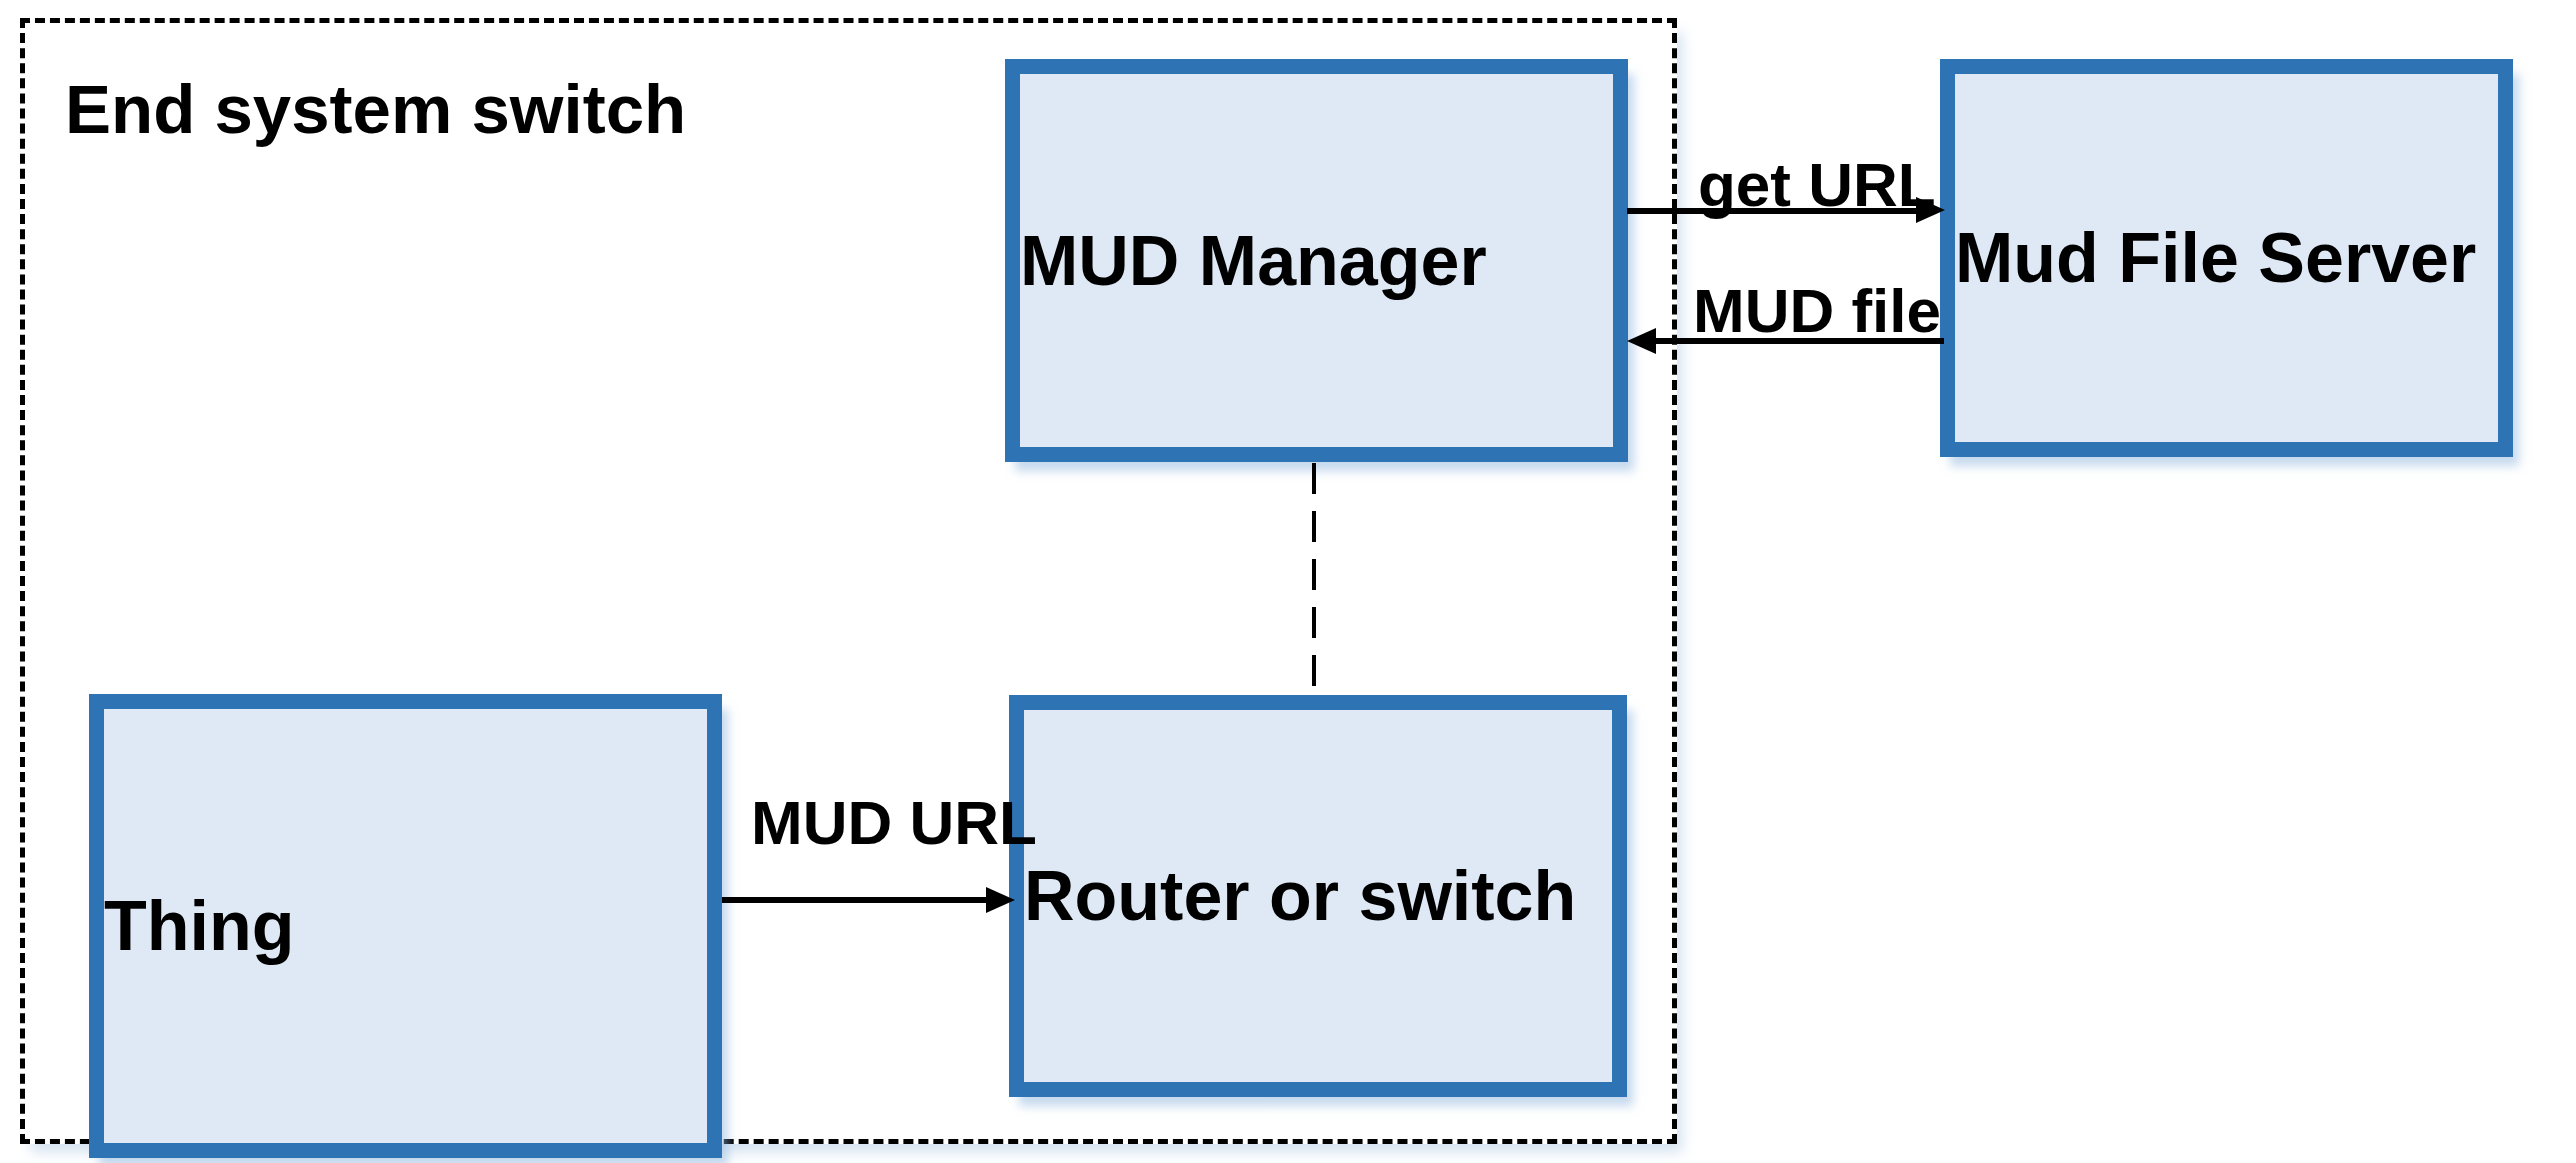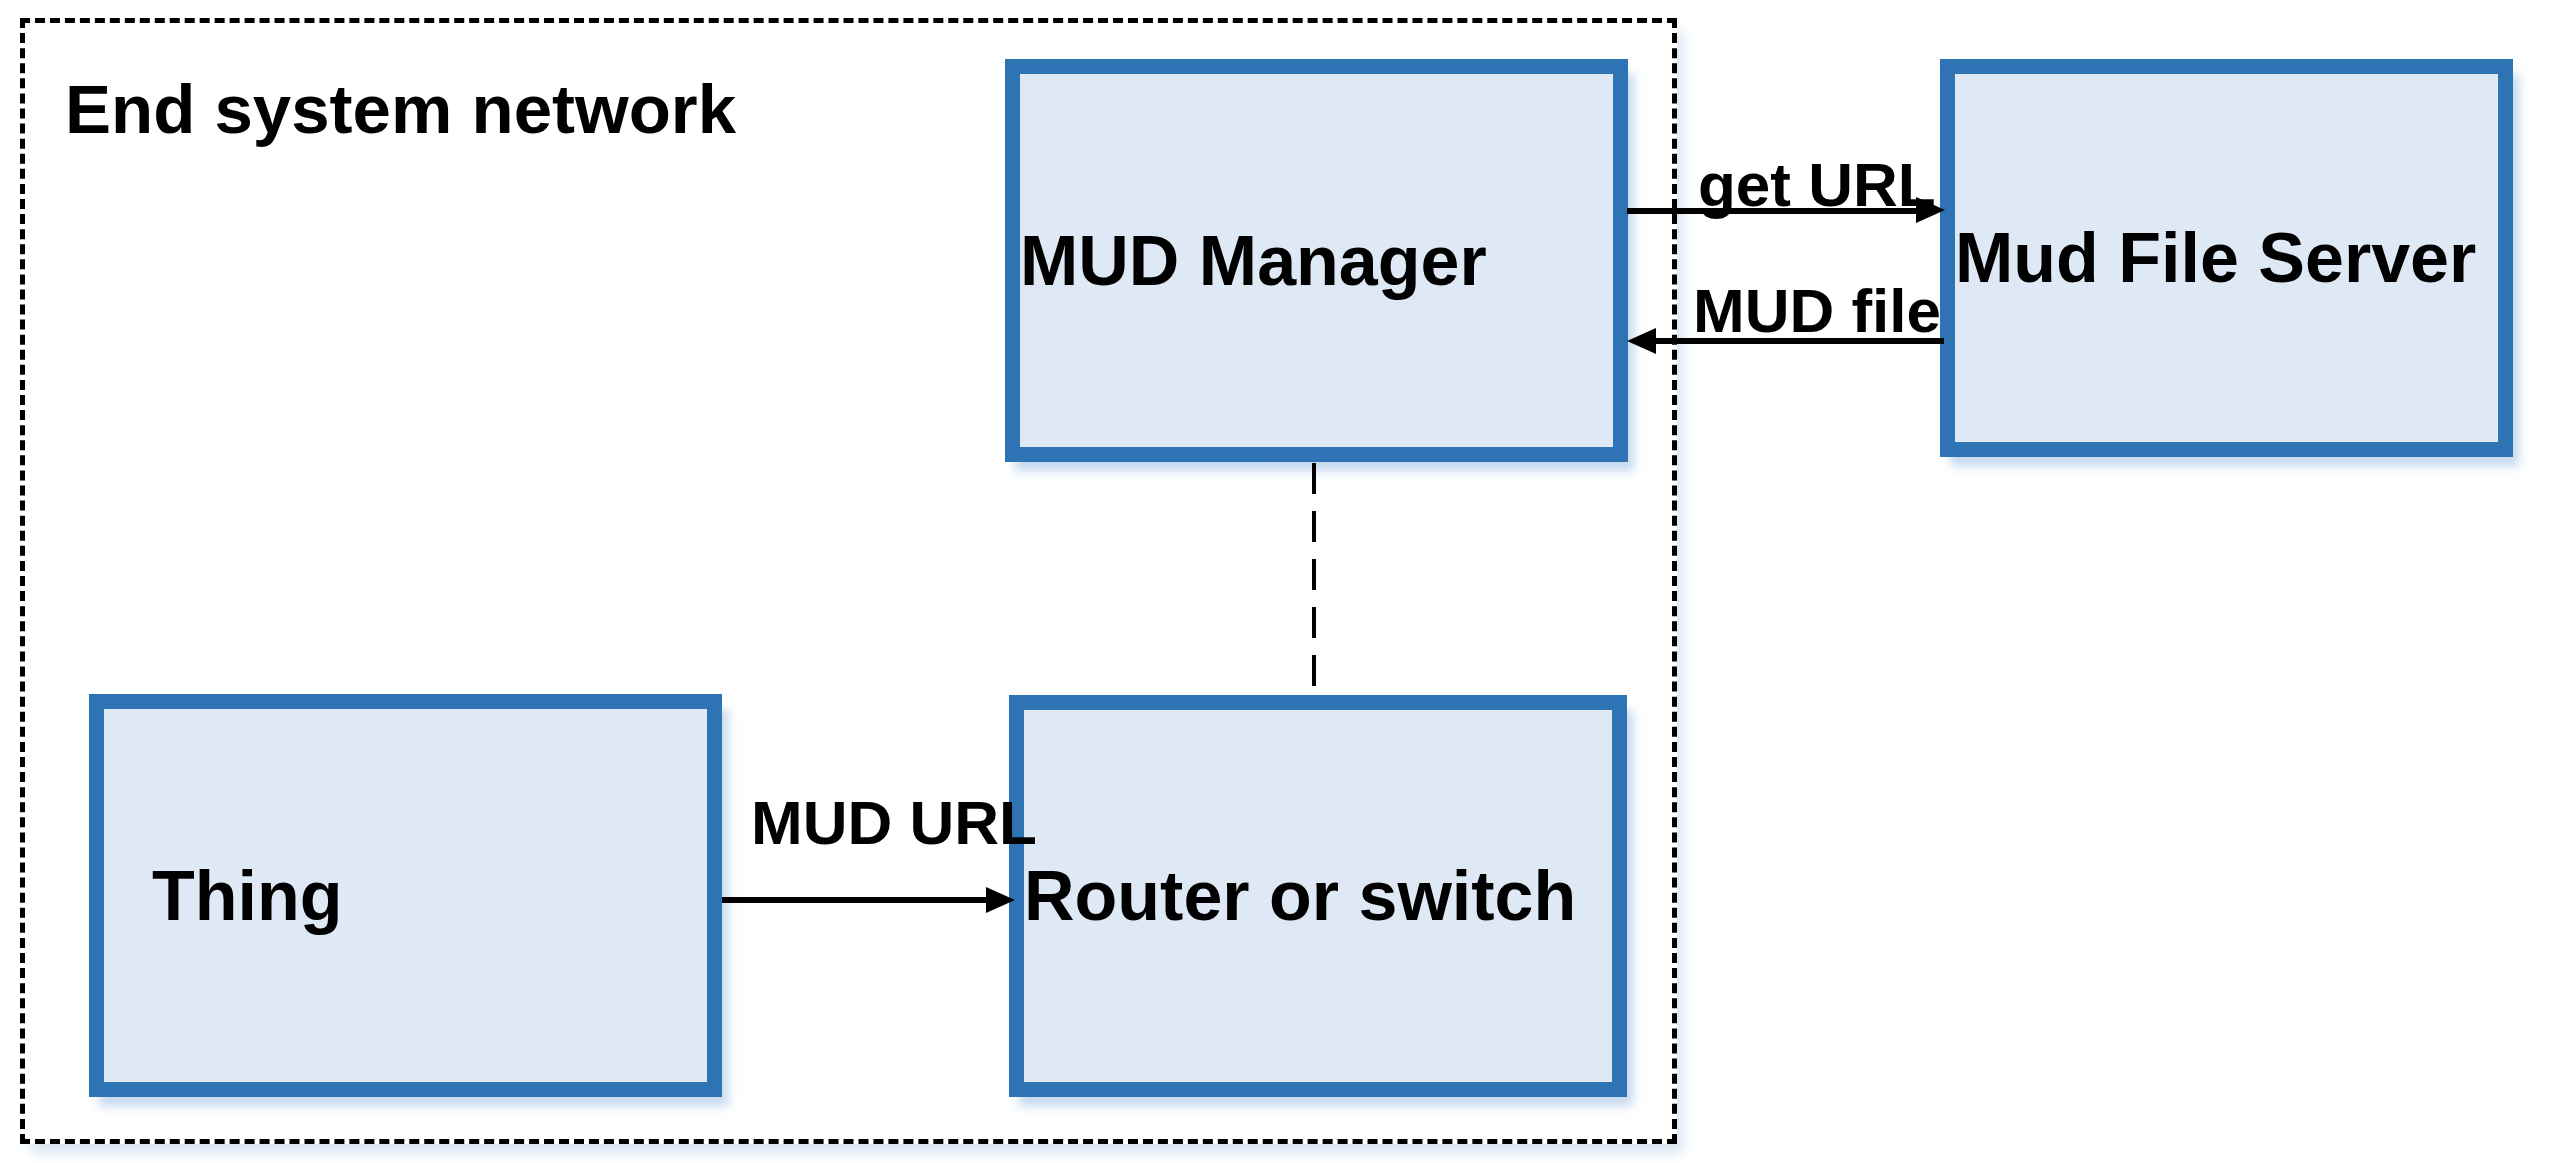--- a/index.html
+++ b/index.html
@@ -39,21 +39,21 @@
     background:var(--node-fill);
     display:flex;align-items:center;justify-content:flex-start;
     box-shadow:7.8px 12.5px 9.4px -2.3px var(--shadow);
   }
   .node-label{
     font-size:70px;font-weight:bold;line-height:1;
     white-space:nowrap;
   }
   .node-mud-manager{left:1005px;top:59px;width:623px;height:403px;}
   .node-mud-file-server{left:1940px;top:59px;width:573px;height:398px;}
-  .node-thing{left:89px;top:694px;width:633px;height:403px;padding-left:48px;}
+  .node-thing{left:89px;top:694px;width:633px;height:464px;}
   .node-router{left:1009px;top:695px;width:618px;height:402px;}
   
   .edge{display:contents;}
   .shaft{position:absolute;height:6.2px;background:var(--line);}
   .head{position:absolute;width:0;height:0;border-style:solid;}
   .head-right{border-width:13.3px 0 13.3px 29px;border-color:transparent transparent transparent var(--line);}
   .head-left{border-width:13.3px 29px 13.3px 0;border-color:transparent var(--line) transparent transparent;}
   .shaft-get-url{left:1627px;top:208px;width:290px;}
   .head-get-url{left:1916px;top:197px;}
   .shaft-mud-file{left:1655px;top:338px;width:289px;}
@@ -75,21 +75,21 @@
     background:repeating-linear-gradient(to bottom,var(--line) 0 31px,transparent 31px 48px);
   }
 </style>
 </head>
 <body>
 
 <div class="stage">
 
   
   <div class="boundary"></div>
-  <div class="boundary-title">End system network</div>
+  <div class="boundary-title">End system switch</div>
 
   
   <div class="node node-mud-manager">
     <span class="node-label">MUD Manager</span>
   </div>
 
   <div class="node node-mud-file-server">
     <span class="node-label">Mud File Server</span>
   </div>
 

